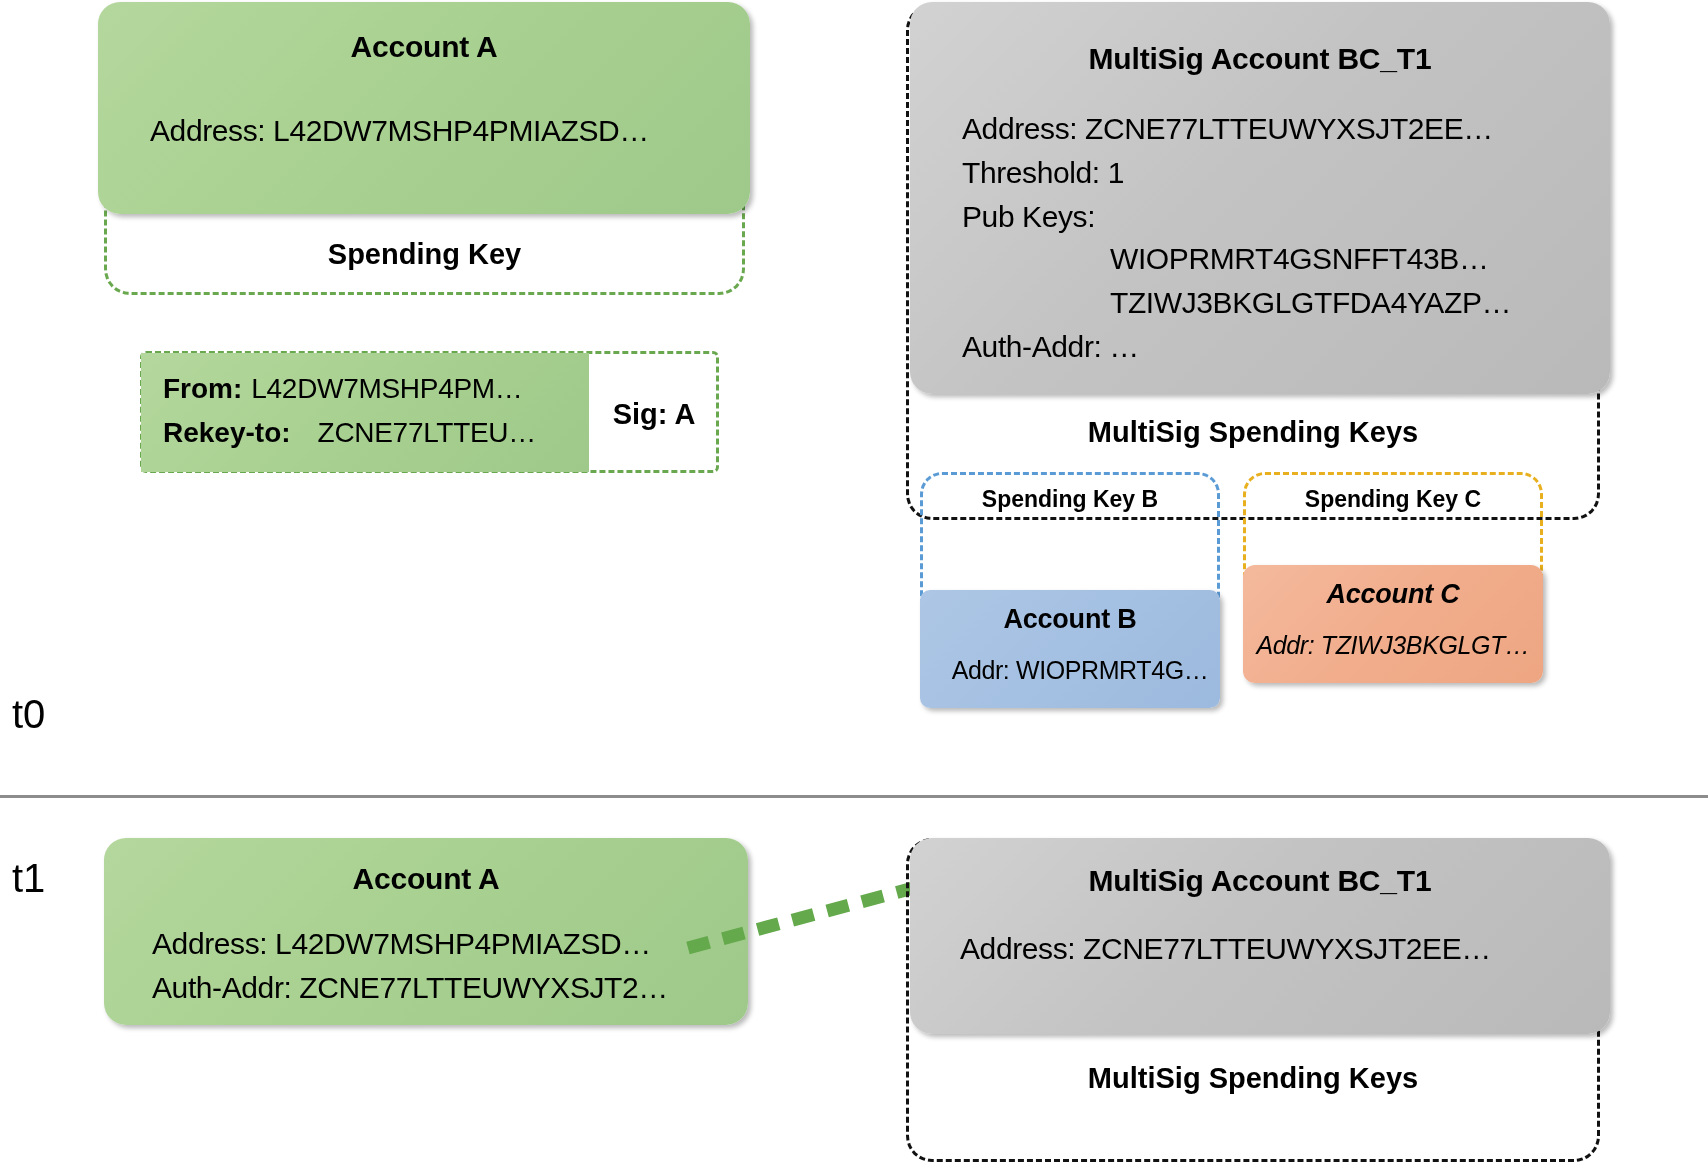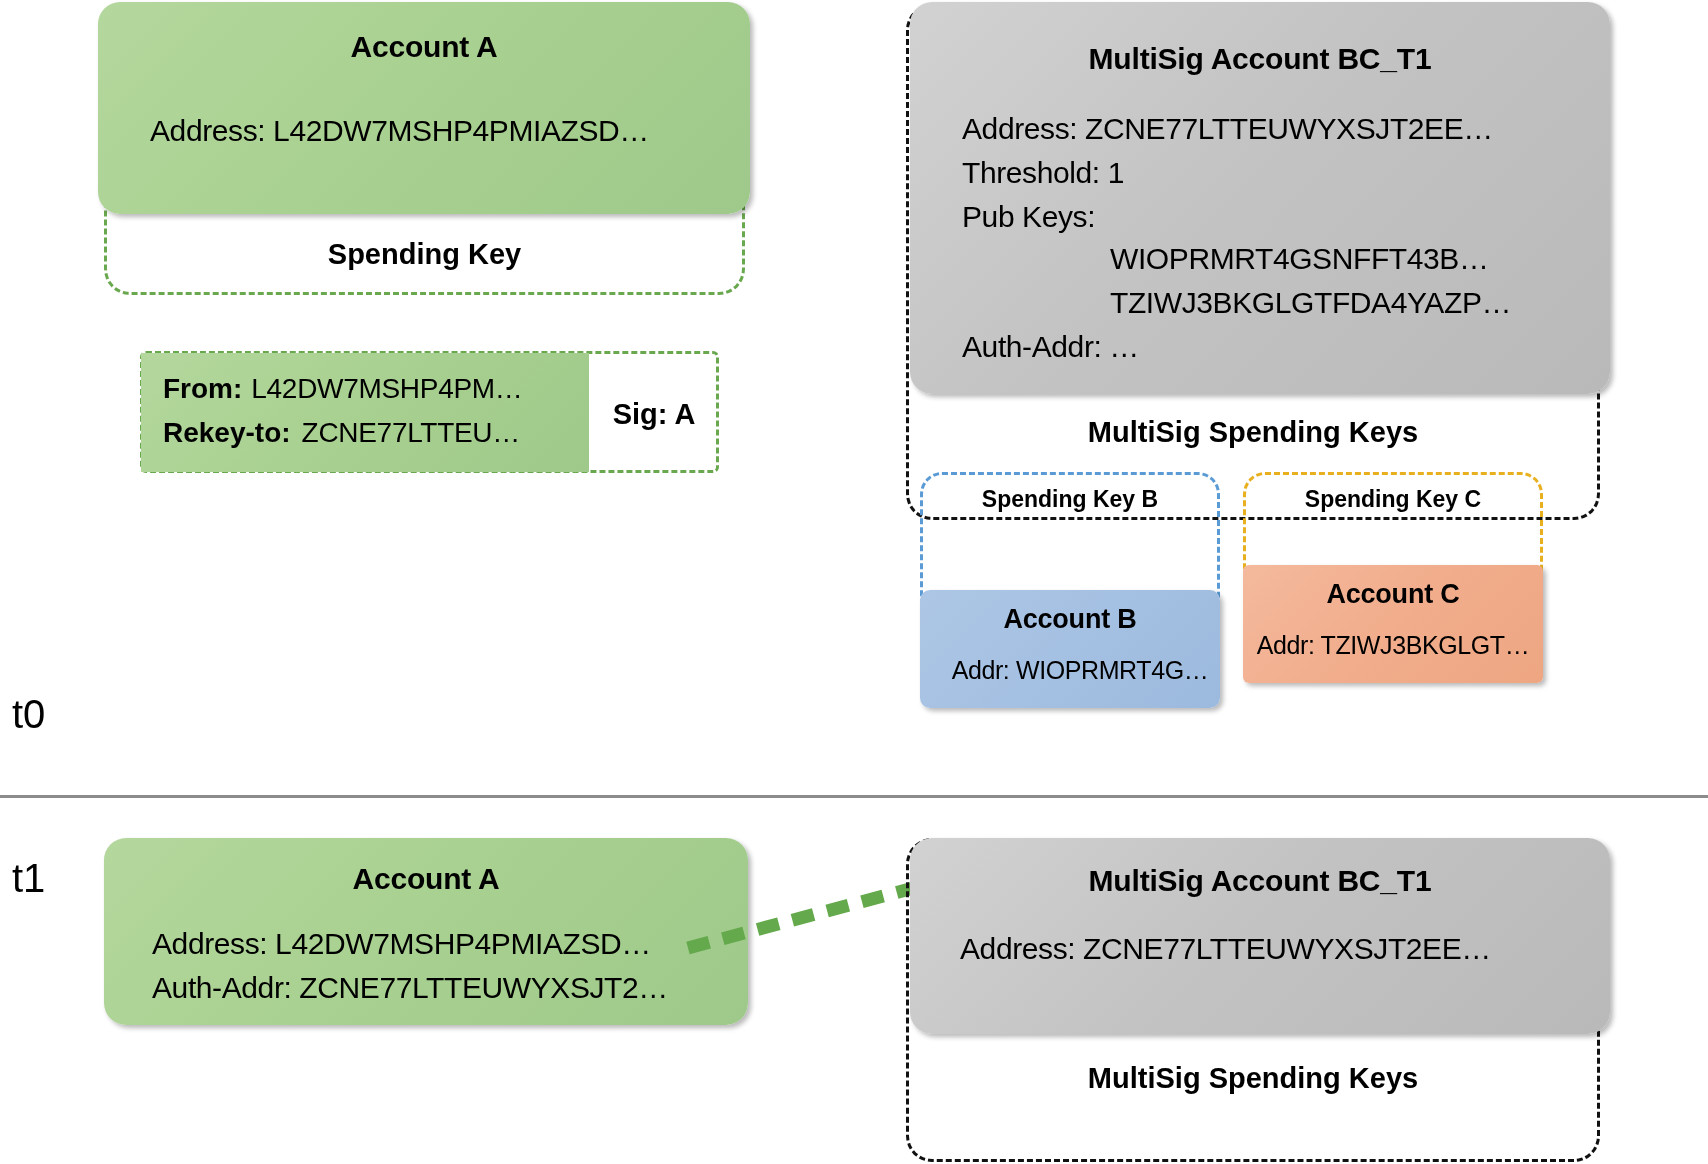--- a/index.html
+++ b/index.html
@@ -98,21 +98,21 @@
 
   <div class="abs dashed-green" style="left:140px; top:351px; width:579px; height:122px; border-radius:6px;"></div>
 
   <div class="abs green-box" style="left:141px; top:353px; width:448px; height:119px; border-radius:0;">
     <div class="abs tx-row" style="left:22px; top:20px;">
       <span class="tx-key">From:</span>
       <span class="tx-val" style="margin-left:9px;">L42DW7MSHP4PM…</span>
     </div>
     <div class="abs tx-row" style="left:22px; top:64px;text-align:center;">
       <span class="tx-key">Rekey-to:</span>
-      <span class="tx-val" style="margin-left:11px;">ZCNE77LTTEU…</span>
+      <span class="tx-val" style="margin-left:27px;">ZCNE77LTTEU…</span>
     </div>
   </div>
 
   <div class="abs label-bold" style="left:589px; top:398px; width:130px; font-size:29px;">Sig: A</div>
 
   <div class="abs dashed-black" style="left:906px; top:4px; width:694px; height:516px;"></div>
 
   <div class="abs solid-box gray-box clip" style="left:910px; top:2px; width:700px; height:392px;">
     <div class="abs title" style="left:0; top:40px; width:700px;">MultiSig Account BC_T1</div>
     <div class="abs body-line" style="left:52px; top:110px;">Address: ZCNE77LTTEUWYXSJT2EE…</div>
@@ -127,21 +127,21 @@
 
   <div class="abs dashed-blue" style="left:920px; top:472px; width:300px; height:208px;"></div>
   <div class="abs label-bold" style="left:920px; top:486px; width:300px; font-size:23px;">Spending Key B</div>
   <div class="abs solid-box blue-box" style="left:920px; top:590px; width:300px; height:118px; border-radius:10px;">
     <div class="abs title" style="left:0; top:14px; width:300px; font-size:27px;">Account B</div>
     <div class="abs body-line-sm" style="left:0; top:66px; width:320px; text-align:center; font-size:25px;">Addr: WIOPRMRT4G…</div>
   </div>
 
   <div class="abs dashed-gold" style="left:1243px; top:472px; width:300px; height:208px;"></div>
   <div class="abs label-bold" style="left:1243px; top:486px; width:300px; font-size:23px;">Spending Key C</div>
-  <div class="abs solid-box orange-box" style="left:1243px; top:565px; width:300px; height:118px; border-radius:6px;">
+  <div class="abs solid-box orange-box" style="left:1243px; top:565px; width:300px; height:118px; border-radius:12px;font-style:italic;">
     <div class="abs title" style="left:0; top:14px; width:300px; font-size:27px;">Account C</div>
     <div class="abs body-line-sm" style="left:0; top:66px; width:300px; text-align:center; font-size:25px;">Addr: TZIWJ3BKGLGT…</div>
   </div>
 
   <div class="abs tick-label" style="left:12px; top:694px;">t0</div>
 
   <div class="abs hrule" style="left:0px; top:795px; width:1708px;"></div>
 
   <div class="abs tick-label" style="left:12px; top:838px;margin-top:20px;">t1</div>
 

